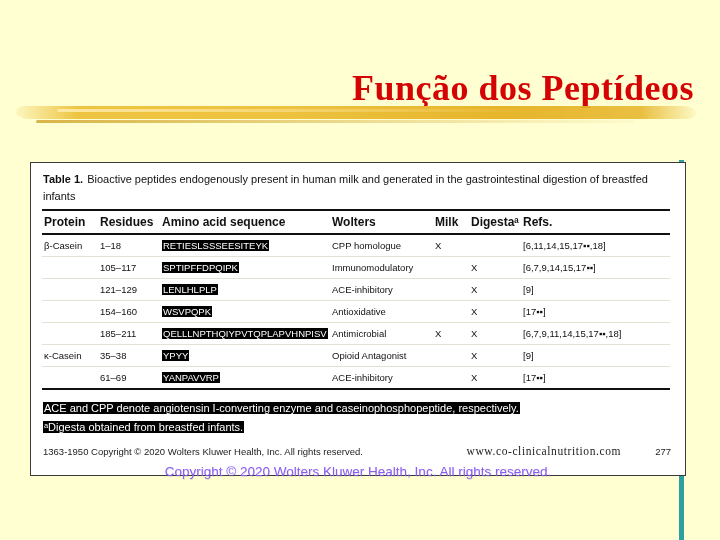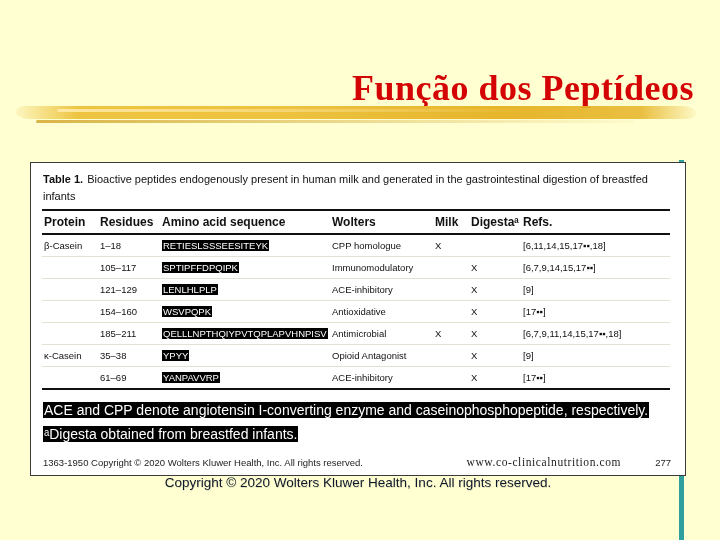--- a/index.html
+++ b/index.html
@@ -105,42 +105,42 @@
   table.peptides tbody tr:last-child td { border-bottom:2px solid #111; }
 
   .hl {
     background:#000000;
     color:#ffffff;
     padding:0 1px;
   }
 
   .footnotes {
     margin:9px 12px 0 12px;
-    font-size:14px;
+    font-size:11px;
     line-height:1.7;
   }
   .fig-footer {
     display:flex;
     align-items:flex-end;
     margin:9px 14px 0 12px;
     font-size:9.5px;
     color:#222;
   }
   .fig-footer .site {
     margin-left:auto;
     font-family:"Liberation Serif", serif;
     font-size:11.5px;
     letter-spacing:0.6px;
   }
   .fig-footer .page { margin-left:34px; }
 
   .gray-copy {
     margin-top:7px;
     text-align:center;
-    color:#0f172a;
+    color:#8b5cf6;
     font-size:13.5px;
     text-shadow:0.5px 0.5px 0 rgba(0,0,0,0.12);
   }
 </style>
 </head>
 <body>
 
 <div class="slide">
 
   <div class="title">Função dos Peptídeos</div>

